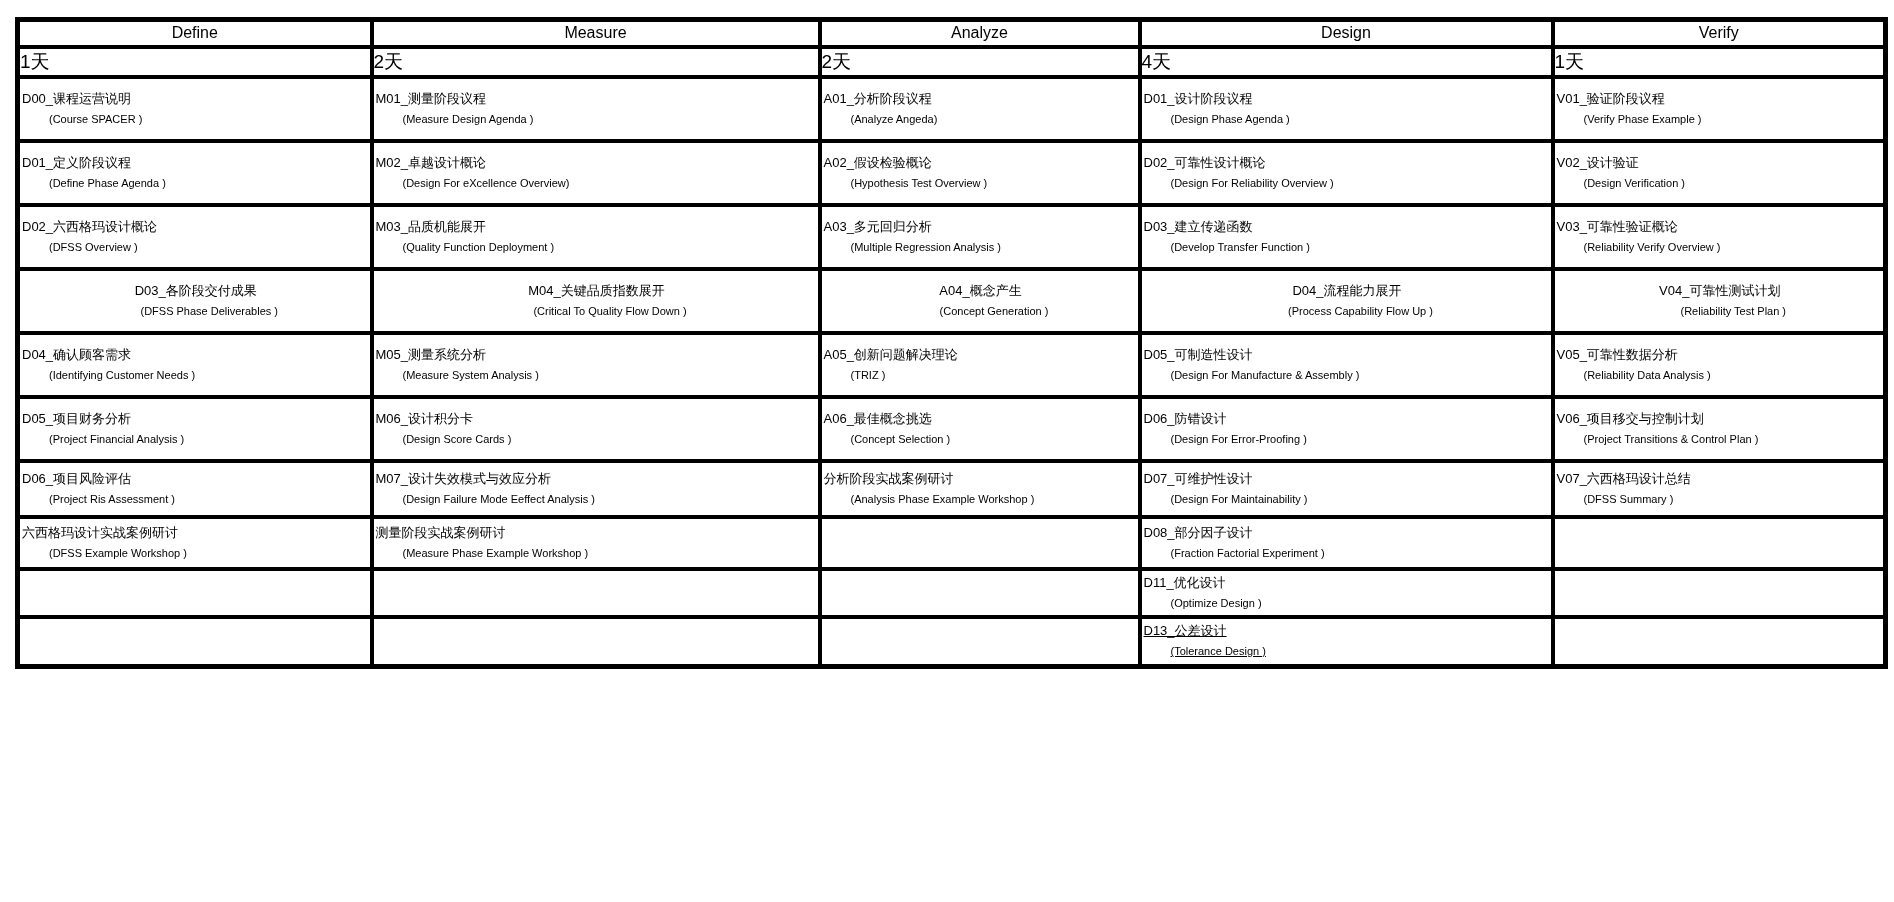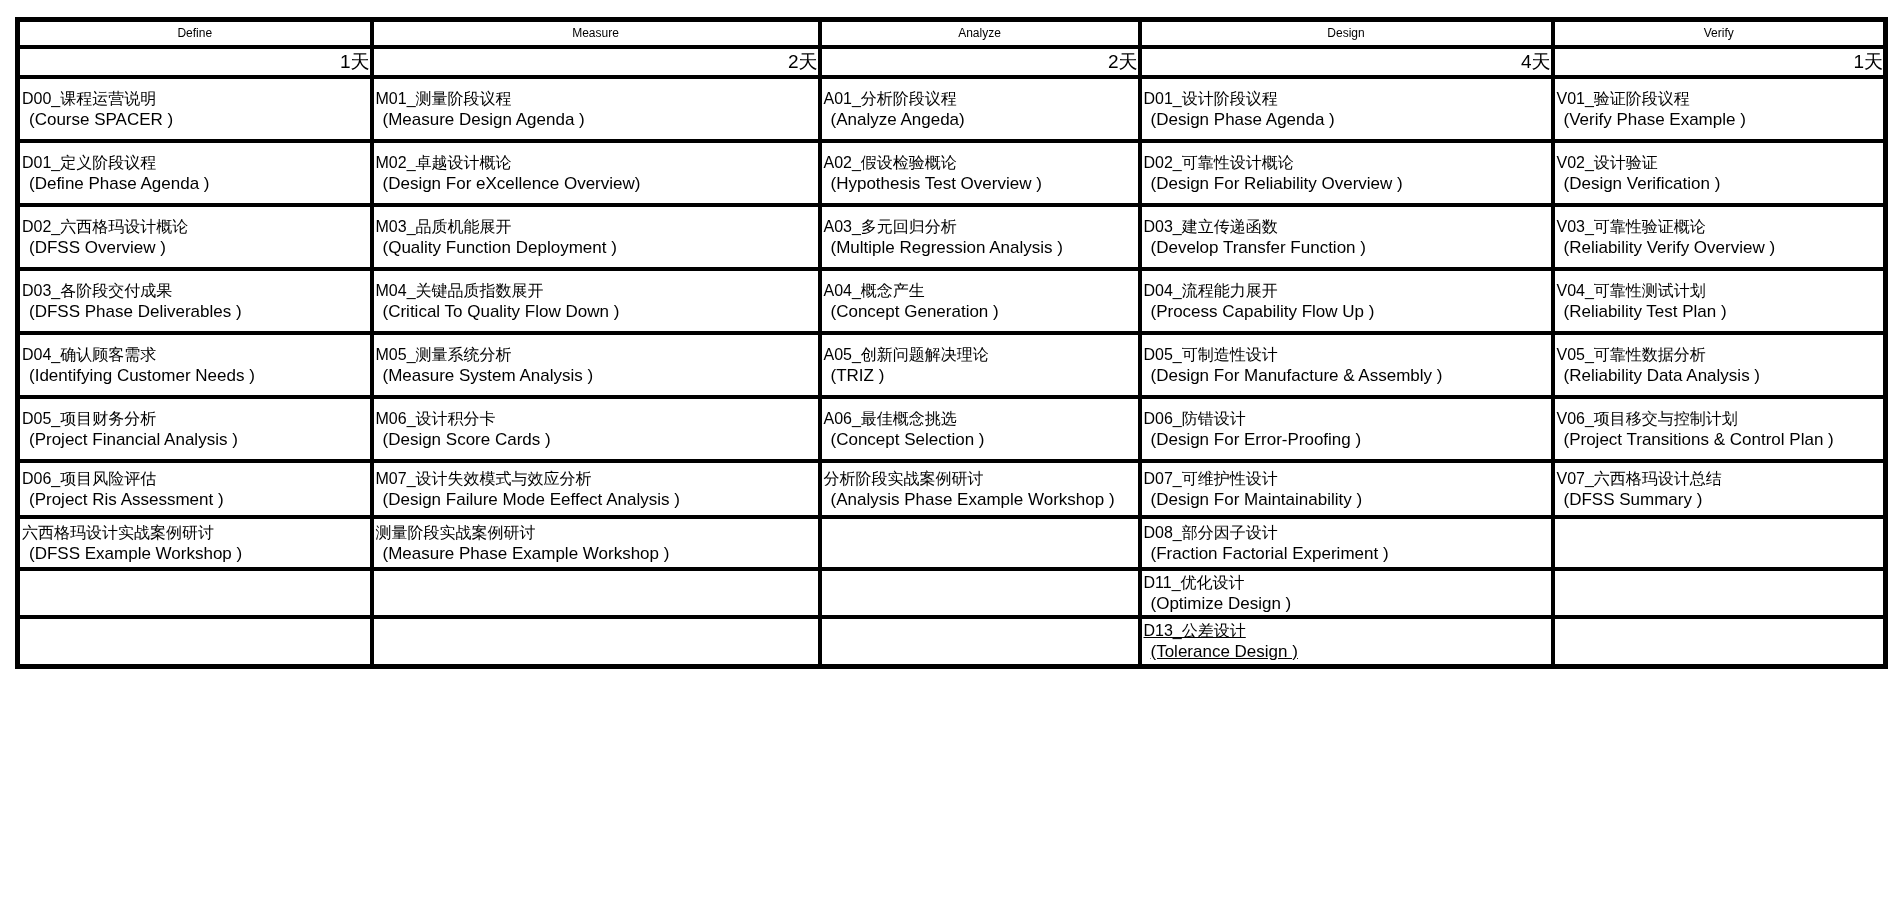--- a/index.html
+++ b/index.html
@@ -26,41 +26,41 @@
   }
   table.dfss th, table.dfss td {
     border: 4px solid #000000;
     padding: 0;
     margin: 0;
     vertical-align: middle;
     overflow: hidden;
     background: #ffffff;
   }
   th.phase-cell {
-    font-size: 12px;
+    font-size: 16px;
     font-weight: 400;
     text-align: center;
     white-space: nowrap;
   }
   td.days-cell {
     font-size: 19px;
     font-weight: 400;
-    text-align: right;
+    text-align: left;
     white-space: nowrap;
   }
   td.content-cell .line1 {
-    font-size: 16px;
+    font-size: 13px;
     line-height: 21px;
     margin-left: 2px;
     white-space: nowrap;
   }
   td.content-cell .line2 {
-    font-size: 17px;
+    font-size: 11px;
     line-height: 21px;
-    margin-left: 9px;
+    margin-left: 29px;
     white-space: nowrap;
   }
 </style>
 </head>
 <body>
 
 <table class="dfss">
   <colgroup>
       <col style="width: 354px;">
       <col style="width: 448px;">
@@ -142,21 +142,21 @@
         </td>
         <td class="content-cell">
           <div class="line1">D03_建立传递函数</div>
           <div class="line2">(Develop Transfer Function )</div>
         </td>
         <td class="content-cell">
           <div class="line1">V03_可靠性验证概论</div>
           <div class="line2">(Reliability Verify Overview )</div>
         </td>
       </tr>
-      <tr style="height: 64px;">
+      <tr style="height: 64px; text-align: center;">
         <td class="content-cell">
           <div class="line1">D03_各阶段交付成果</div>
           <div class="line2">(DFSS Phase Deliverables )</div>
         </td>
         <td class="content-cell">
           <div class="line1">M04_关键品质指数展开</div>
           <div class="line2">(Critical To Quality Flow Down )</div>
         </td>
         <td class="content-cell">
           <div class="line1">A04_概念产生</div>

